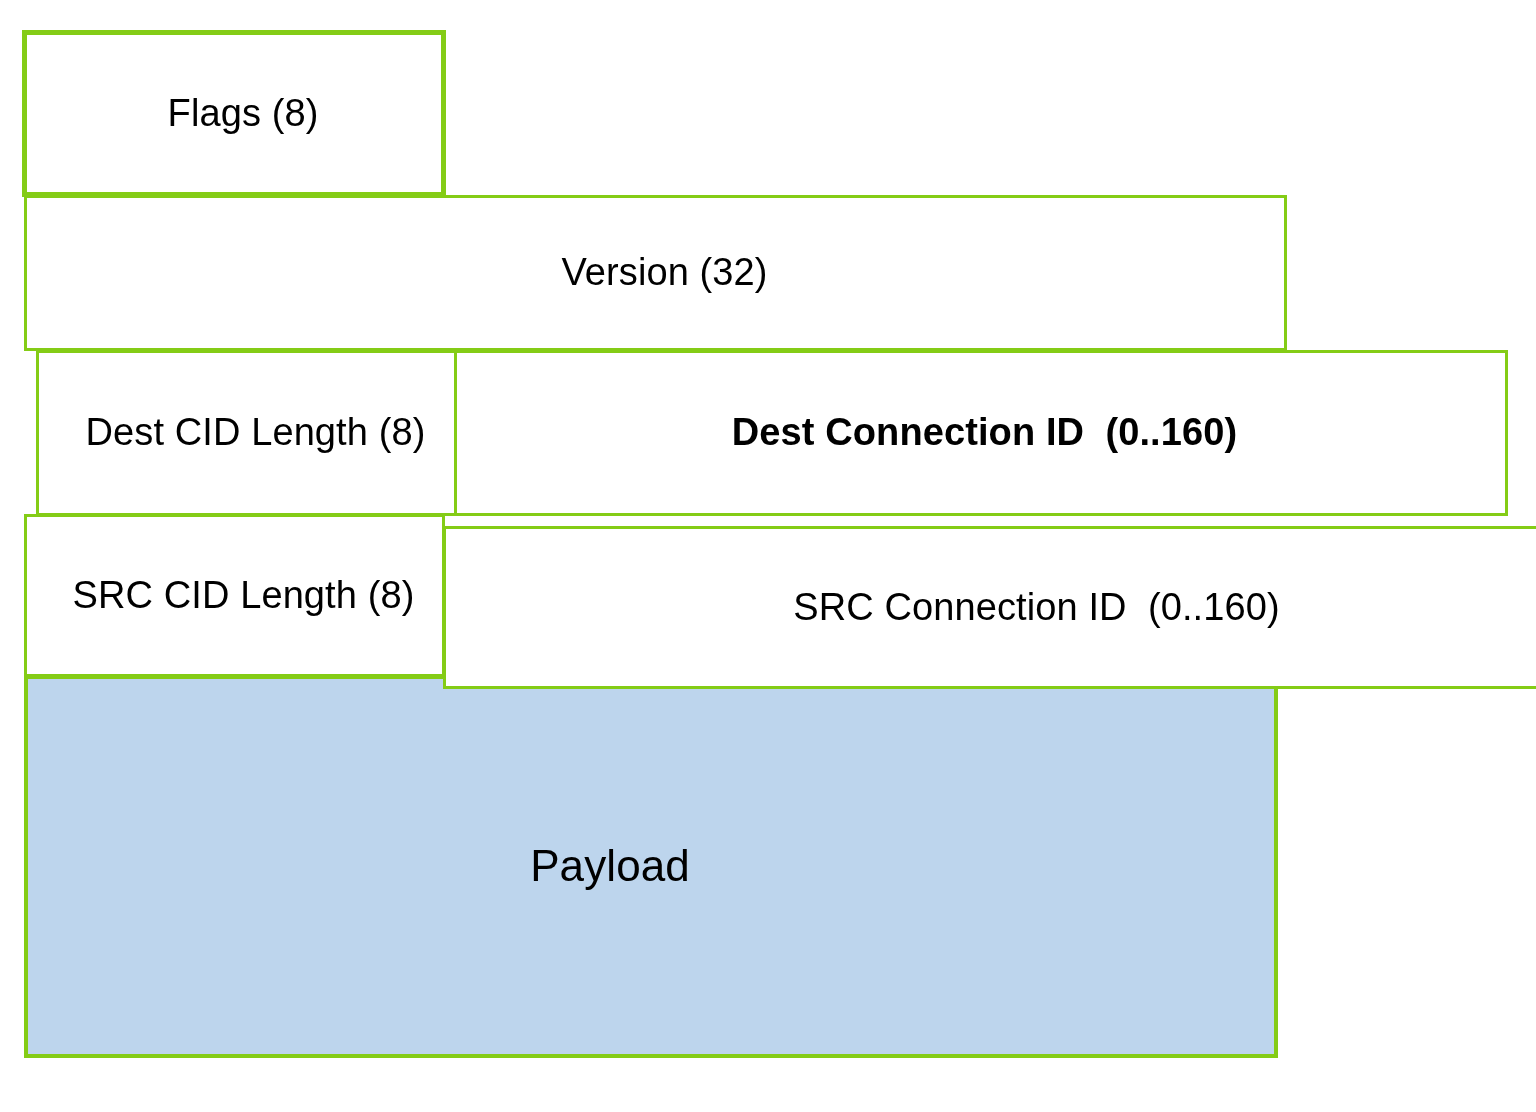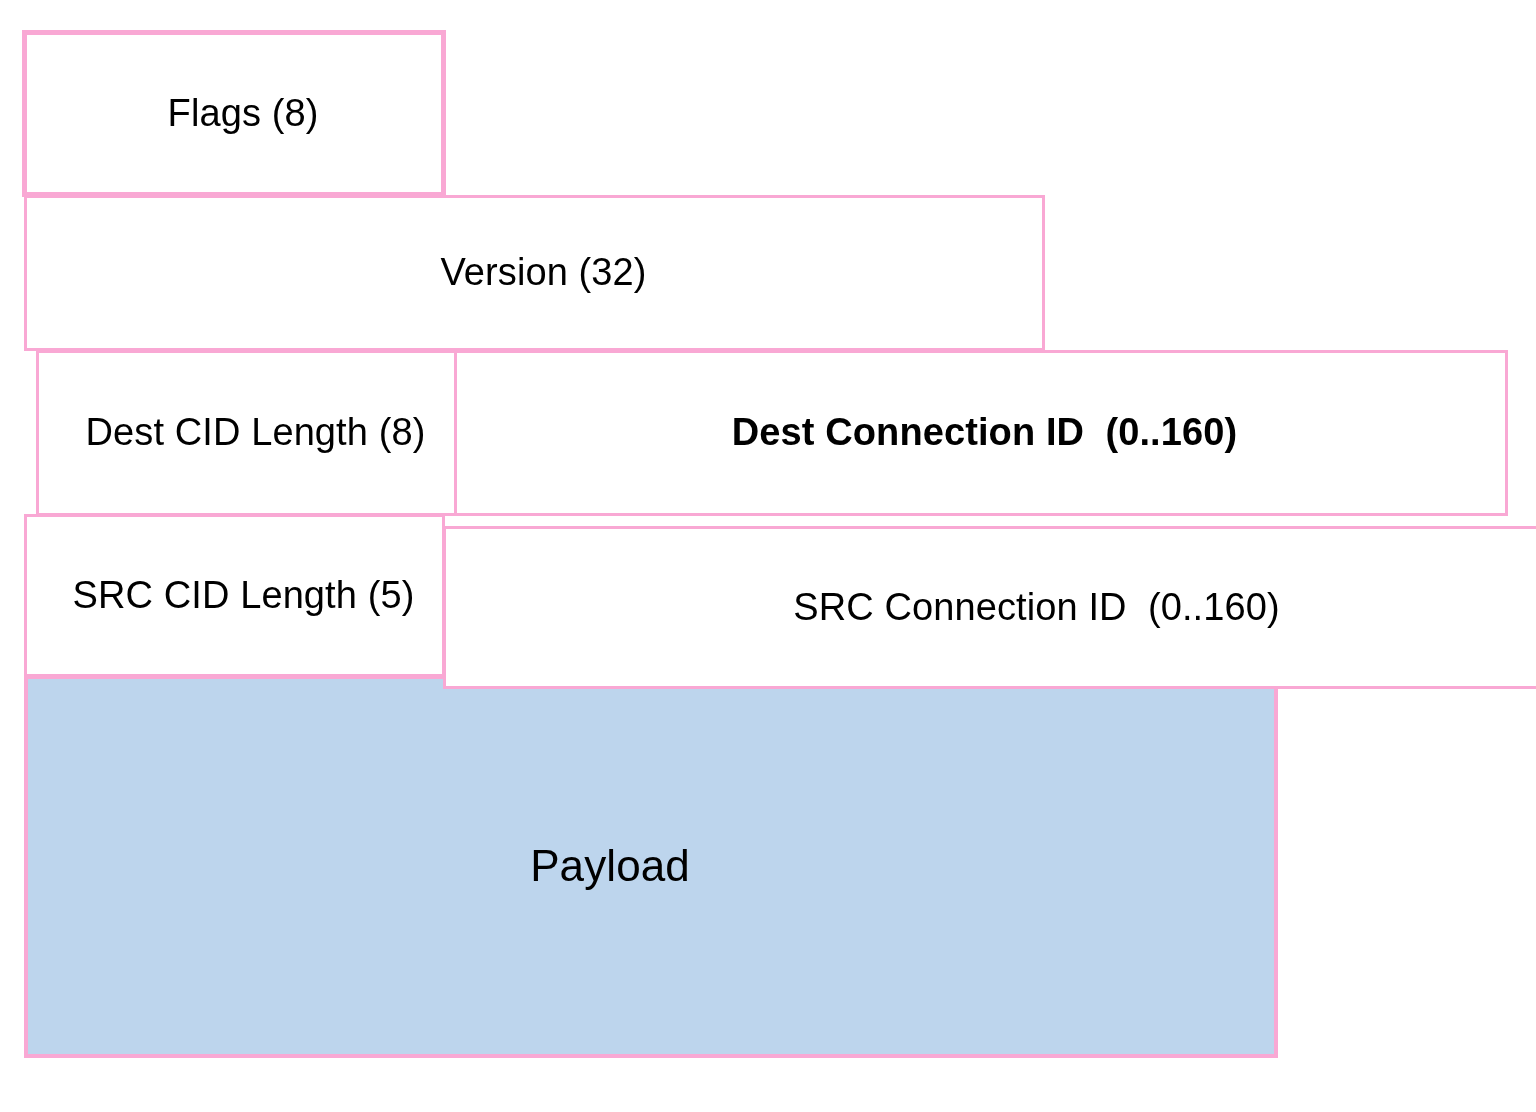--- a/index.html
+++ b/index.html
@@ -16,21 +16,21 @@
   #diagram {
     position: relative;
     width: 1536px;
     height: 1112px;
     background: #ffffff;
   }
   .field {
     position: absolute;
     box-sizing: border-box;
     background: #ffffff;
-    border: 3px solid #f9a8d4;
+    border: 3px solid #84cc16;
     display: flex;
     align-items: center;
     justify-content: center;
     color: #000000;
     font-size: 38px;
     font-weight: 400;
     letter-spacing: 0.1px;
     white-space: pre;
     padding-left: 18px;
   }
@@ -42,21 +42,21 @@
     width: 424px;
     height: 167px;
     border-width: 5px;
     z-index: 5;
   }
 
   
   .f-version {
     left: 24px;
     top: 195px;
-    width: 1021px;
+    width: 1263px;
     height: 156px;
     z-index: 4;
   }
 
   
   .f-dest-len {
     left: 36px;
     top: 350px;
     width: 421px;
     height: 166px;
@@ -123,21 +123,21 @@
 
   <div class="field f-dest-len">
     <span class="field-label">Dest CID Length (8)</span>
   </div>
 
   <div class="field f-dest-id">
     <span class="field-label">Dest Connection ID  (0..160)</span>
   </div>
 
   <div class="field f-src-len">
-    <span class="field-label">SRC CID Length (5)</span>
+    <span class="field-label">SRC CID Length (8)</span>
   </div>
 
   <div class="field f-src-id">
     <span class="field-label">SRC Connection ID  (0..160)</span>
   </div>
 
   <div class="field f-payload">
     <span class="field-label">Payload</span>
   </div>
 

